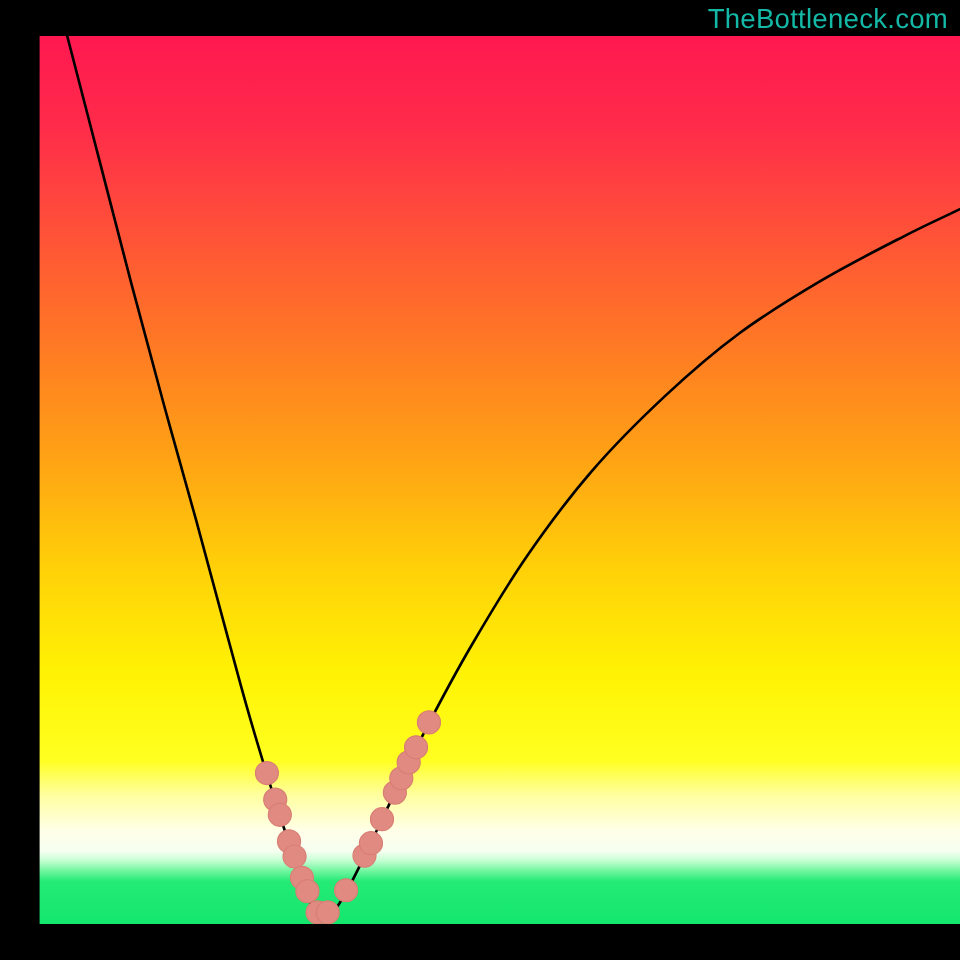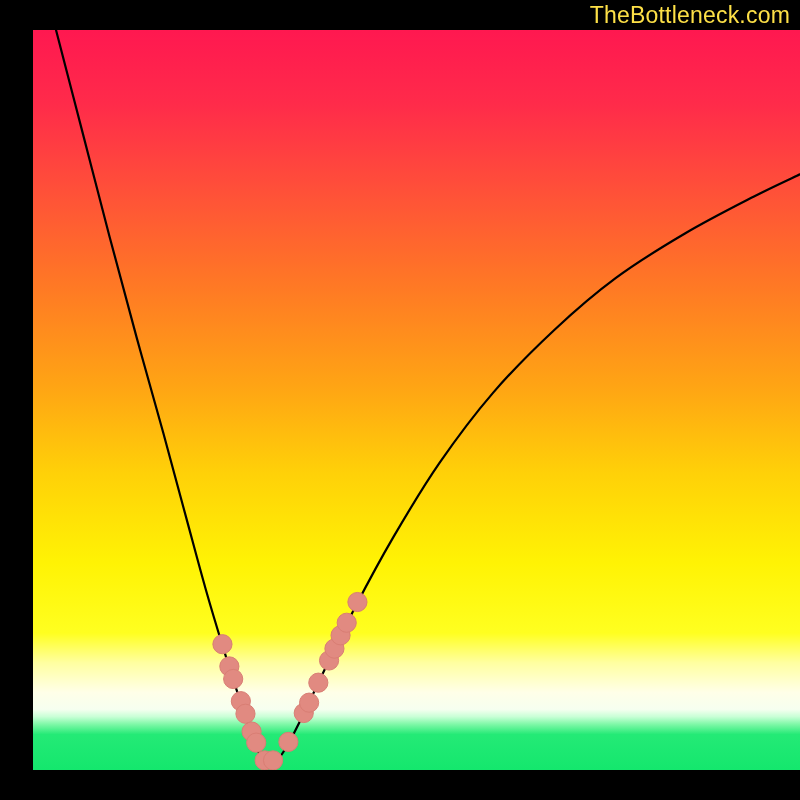--- a/index.html
+++ b/index.html
@@ -27,21 +27,21 @@
     position: absolute;
     left: 0;
     top: 0;
     right: 0;
     bottom: 0;
   }
   .watermark {
     position: absolute;
     top: 2px;
     right: 10px;
-    color: #fde047;
+    color: #14b8a6;
     font-size: 23px;
     font-weight: 400;
     letter-spacing: 0.2px;
     user-select: none;
   }
   svg {
     position: absolute;
     left: 0;
     top: 0;
   }

